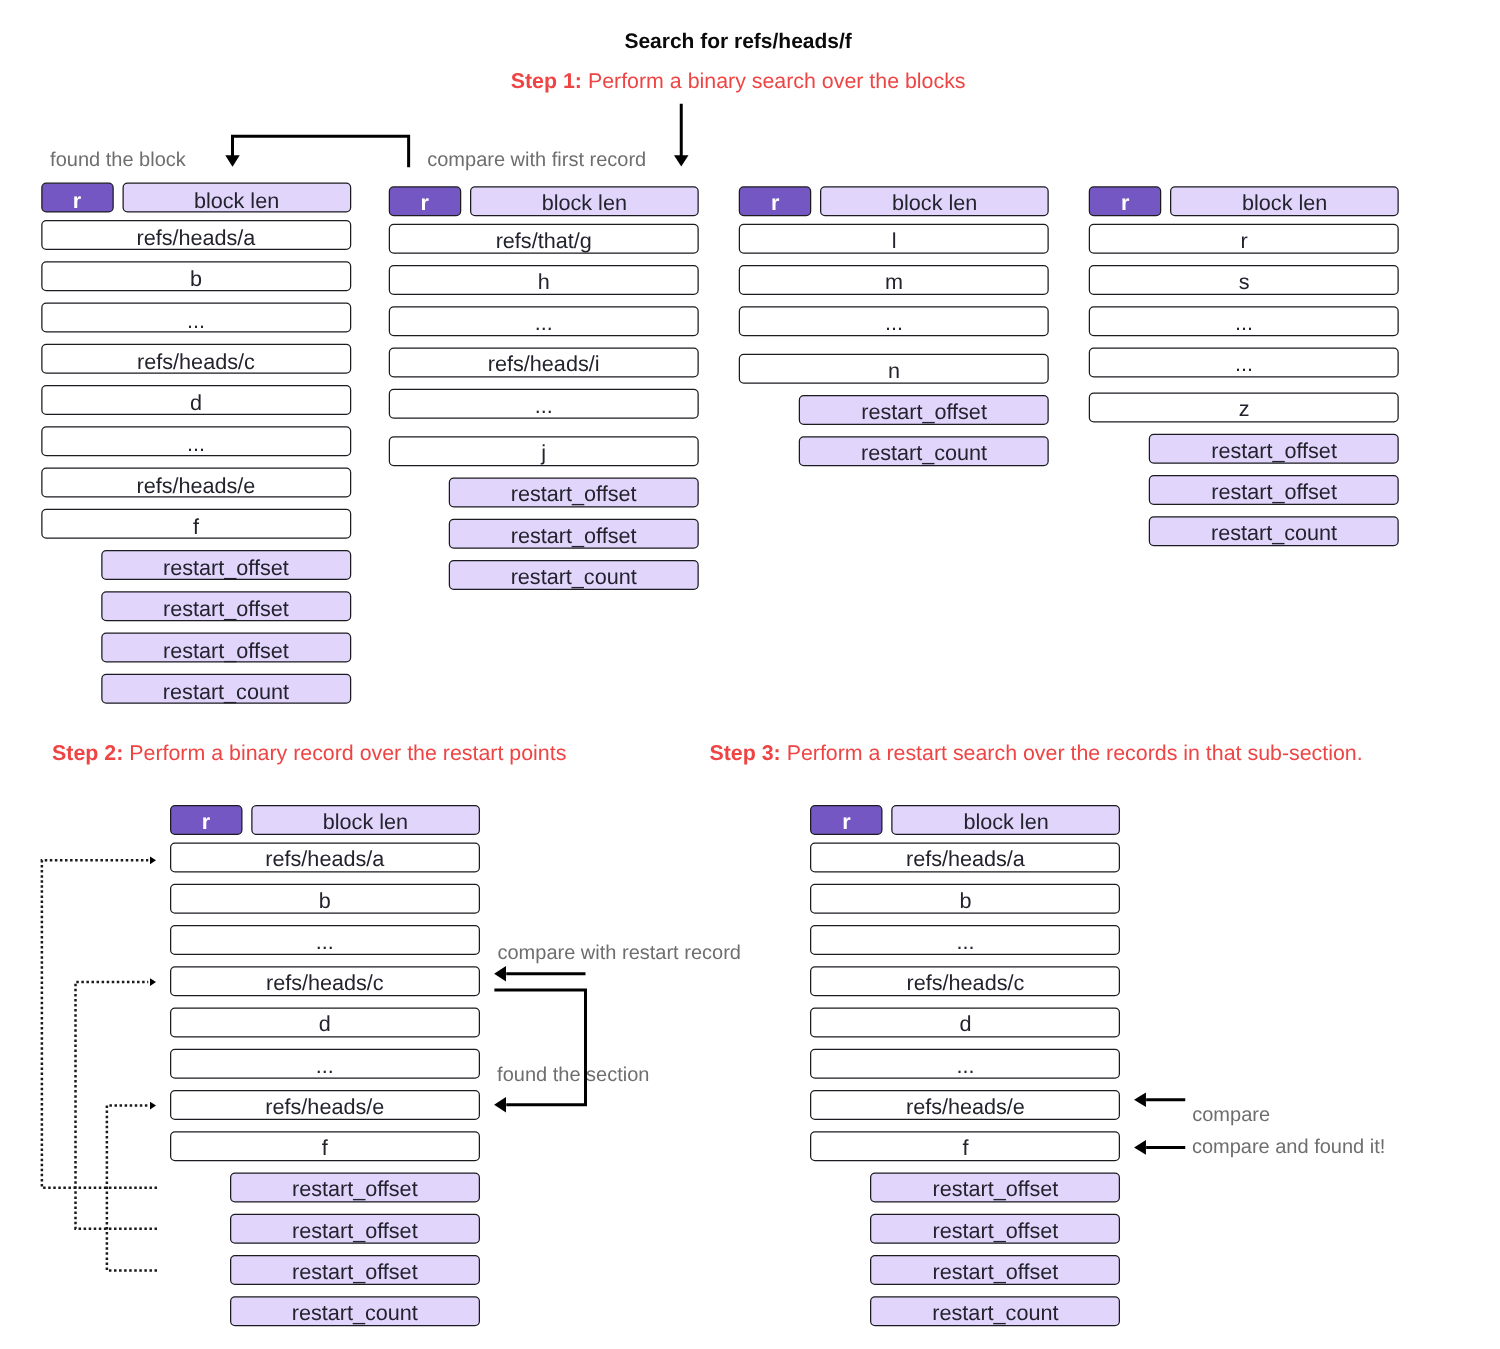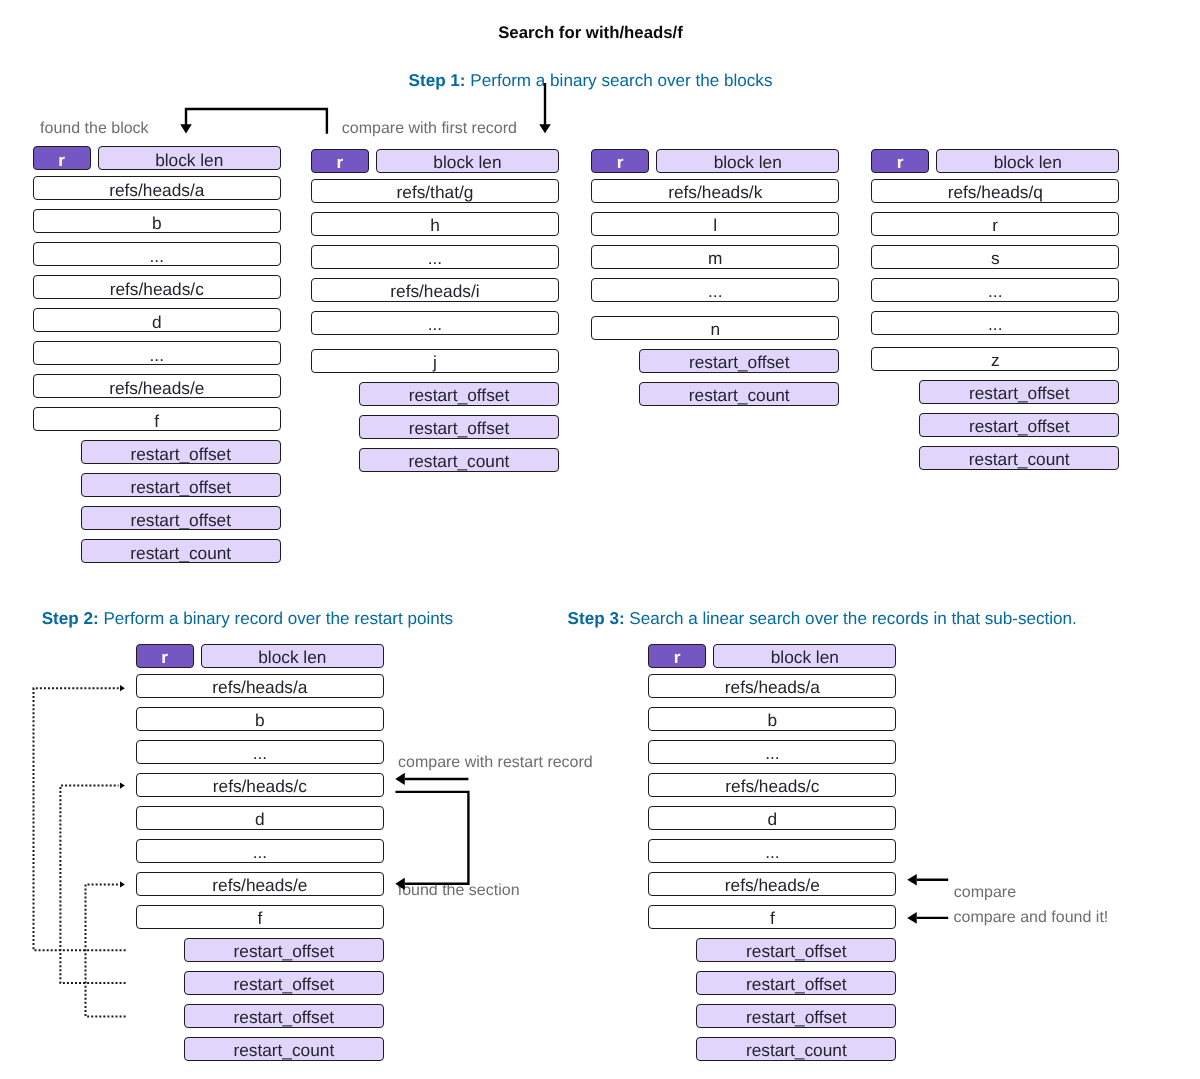--- a/index.html
+++ b/index.html
@@ -2,21 +2,21 @@
 <html><head>
 <meta charset="utf-8">
 <style>
   html,body{margin:0;padding:0;background:#ffffff;}
   body{width:1200px;height:1079px;position:relative;overflow:hidden;
        font-family:"Liberation Sans",sans-serif;color:#23232e;
        -webkit-font-smoothing:antialiased;text-rendering:geometricPrecision;}
   #stage{position:relative;width:1200px;height:1079px;}
   .title{position:absolute;left:0;top:22.8px;width:1181px;text-align:center;
          font-size:16.8px;font-weight:bold;white-space:nowrap;color:#0a0a0a;}
-  .step{position:absolute;font-size:17.1px;white-space:nowrap;color:#0369a1;margin-top:16px;}
+  .step{position:absolute;font-size:17.1px;white-space:nowrap;color:#ef4444;}
   .step b{font-weight:bold;}
   .step1{left:0;top:54.7px;width:1181px;text-align:center;}
   .step2{left:41.7px;top:592.7px;}
   .step3{left:567.6px;top:592.7px;}
   .note{position:absolute;font-size:16px;color:#6e6e6e;white-space:nowrap;}
   .blk{position:absolute;display:flex;flex-direction:column;}
   .row{box-sizing:border-box;height:24px;border:1.4px solid #1b1b20;border-radius:4px;
        background:#ffffff;display:flex;align-items:center;justify-content:center;
        font-size:17.3px;line-height:24px;margin-bottom:9px;padding-top:2.4px;}
   .row.lt{background:#e1d5fc;margin-left:48px;}
@@ -32,30 +32,30 @@
   svg.ov{position:absolute;left:0;top:0;width:1200px;height:1079px;overflow:visible;}
   .ov path.solid{fill:none;stroke:#000000;stroke-width:2.4;stroke-linecap:butt;stroke-linejoin:miter;}
   .ov path.dotted{fill:none;stroke:#1a1a1a;stroke-width:2;stroke-dasharray:2 2.05;stroke-linecap:butt;}
   .ov polygon{fill:#000000;}
 </style>
 </head>
 <body>
 
 <div id="stage">
 
-<div class="title">Search for with/heads/f</div>
+<div class="title">Search for refs/heads/f</div>
 
 <div class="step step1"><b>Step 1:</b><span> Perform a binary search over the blocks</span></div>
 <div class="step step2"><b>Step 2:</b><span> Perform a binary record over the restart points</span></div>
-<div class="step step3"><b>Step 3:</b><span> Search a linear search over the records in that sub-section.</span></div>
+<div class="step step3"><b>Step 3:</b><span> Perform a restart search over the records in that sub-section.</span></div>
 
 <div class="note" style="left:40.1px;top:119.6px">found the block</div>
 <div class="note" style="left:341.8px;top:119.6px">compare with first record</div>
 <div class="note" style="left:398px;top:753.6px">compare with restart record</div>
-<div class="note" style="left:397.7px;top:882px">found the section</div>
+<div class="note" style="left:397.7px;top:852px">found the section</div>
 <div class="note" style="left:953.8px;top:884px">compare</div>
 <div class="note" style="left:953.5px;top:908.6px">compare and found it!</div>
 
 <div class="blk" style="left:32.6px;top:146.4px;width:248.3px">
   <div class="hdr">
     <div class="rk">r</div>
     <div class="bl">block len</div>
   </div>
   <div class="row">refs/heads/a</div>
   <div class="row">b</div>
@@ -83,34 +83,32 @@
   <div class="row" style="margin-top:5.7px">j</div>
   <div class="row lt">restart_offset</div>
   <div class="row lt">restart_offset</div>
   <div class="row lt">restart_count</div>
 </div>
 <div class="blk" style="left:591.1px;top:148.5px;width:248.3px">
   <div class="hdr">
     <div class="rk">r</div>
     <div class="bl">block len</div>
   </div>
-  <div class="row">refs/heads/k</div>
   <div class="row">l</div>
   <div class="row">m</div>
   <div class="row">...</div>
   <div class="row" style="margin-top:5.2px">n</div>
   <div class="row lt">restart_offset</div>
   <div class="row lt">restart_count</div>
 </div>
 <div class="blk" style="left:871.1px;top:148.5px;width:248.3px">
   <div class="hdr">
     <div class="rk">r</div>
     <div class="bl">block len</div>
   </div>
-  <div class="row">refs/heads/q</div>
   <div class="row">r</div>
   <div class="row">s</div>
   <div class="row">...</div>
   <div class="row">...</div>
   <div class="row" style="margin-top:3.6px">z</div>
   <div class="row lt">restart_offset</div>
   <div class="row lt">restart_offset</div>
   <div class="row lt">restart_count</div>
 </div>
 <div class="blk" style="left:135.7px;top:643.8px;width:248.3px">

